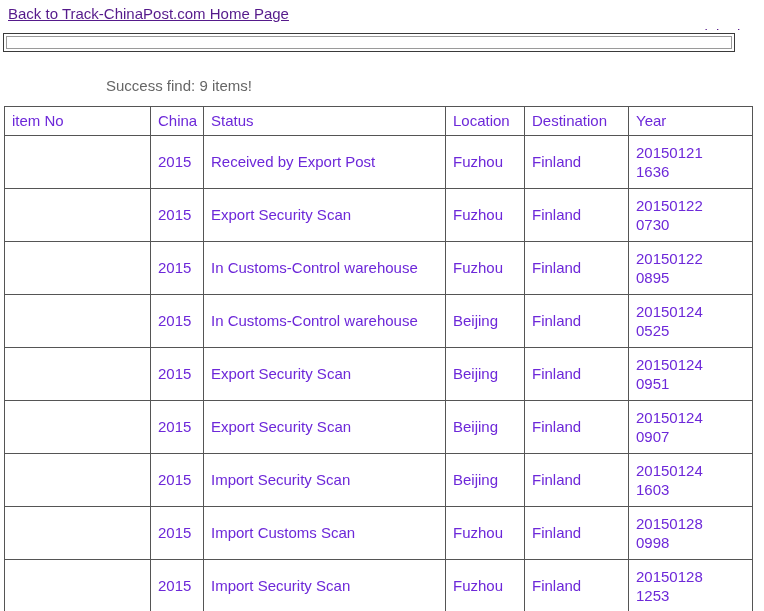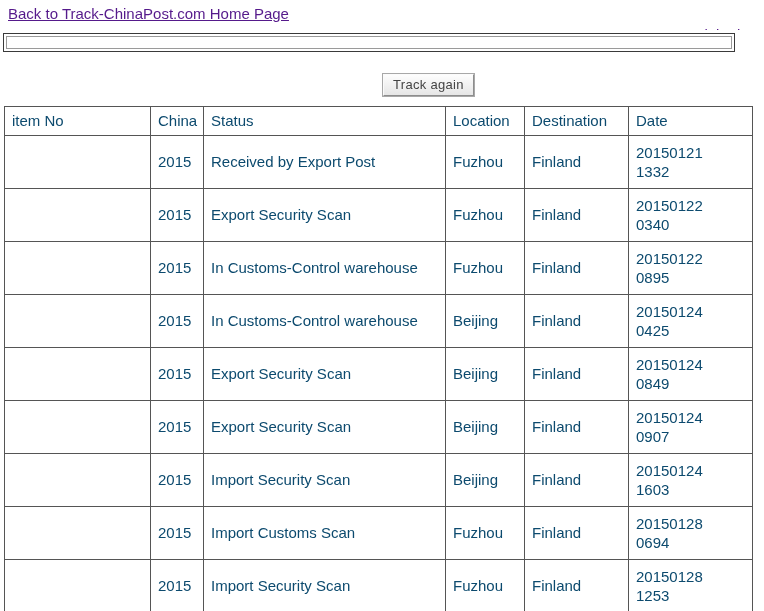--- a/index.html
+++ b/index.html
@@ -111,21 +111,21 @@
   }
   table.results {
     border-collapse: collapse;
     width: 748px;
     table-layout: fixed;
     background: #ffffff;
   }
   table.results th,
   table.results td {
     border: 1px solid #555555;
-    color: #0c4a6e;
+    color: #6d28d9;
     font-weight: normal;
     text-align: left;
     vertical-align: middle;
     font-size: 15px;
     font-family: "Liberation Sans", sans-serif;
     padding: 4px 6px 4px 7px;
     line-height: 1.28;
     overflow: hidden;
   }
   table.results thead th {
@@ -153,64 +153,64 @@
 <div class="linkbar">
   <a class="link-home" href="#">Back to Track-ChinaPost.com Home Page</a>
   <a class="link-dest" href="#">Track in des</a>
 </div>
 
 <div class="input-wrap">
   <input type="text" placeholder="" style="">
 </div>
 
 <div class="status-row">
-  <button class="track-again-btn">Track again</button>
+  <div class="status-text">Success find: 9 items!</div>
 </div>
 
 <div class="table-wrap">
   <table class="results">
     <colgroup>
       <col class="c-item">
         <col class="c-year">
         <col class="c-status">
       <col class="c-location">
         <col class="c-destination">
         <col class="c-date">
     </colgroup>
     <thead>
       <tr>
         <th>item No</th>
         <th>China</th>
         <th>Status</th>
         <th>Location</th>
         <th>Destination</th>
-        <th>Date</th>
+        <th>Year</th>
       </tr>
     </thead>
     <tbody>
         <tr>
           <td class="cell-item-no"></td>
           <td class="cell-year">2015</td>
           <td class="cell-status">Received by Export Post</td>
           <td class="cell-location">Fuzhou</td>
           <td class="cell-destination">Finland</td>
           <td class="cell-date">
             <span class="d-line">20150121</span>
-            <span class="d-line">1332</span>
+            <span class="d-line">1636</span>
           </td>
         </tr>
         <tr>
           <td class="cell-item-no"></td>
           <td class="cell-year">2015</td>
           <td class="cell-status">Export Security Scan</td>
           <td class="cell-location">Fuzhou</td>
           <td class="cell-destination">Finland</td>
           <td class="cell-date">
             <span class="d-line">20150122</span>
-            <span class="d-line">0340</span>
+            <span class="d-line">0730</span>
           </td>
         </tr>
         <tr>
           <td class="cell-item-no"></td>
           <td class="cell-year">2015</td>
           <td class="cell-status">In Customs-Control warehouse</td>
           <td class="cell-location">Fuzhou</td>
           <td class="cell-destination">Finland</td>
           <td class="cell-date">
             <span class="d-line">20150122</span>
@@ -218,32 +218,32 @@
           </td>
         </tr>
         <tr>
           <td class="cell-item-no"></td>
           <td class="cell-year">2015</td>
           <td class="cell-status">In Customs-Control warehouse</td>
           <td class="cell-location">Beijing</td>
           <td class="cell-destination">Finland</td>
           <td class="cell-date">
             <span class="d-line">20150124</span>
-            <span class="d-line">0425</span>
+            <span class="d-line">0525</span>
           </td>
         </tr>
         <tr>
           <td class="cell-item-no"></td>
           <td class="cell-year">2015</td>
           <td class="cell-status">Export Security Scan</td>
           <td class="cell-location">Beijing</td>
           <td class="cell-destination">Finland</td>
           <td class="cell-date">
             <span class="d-line">20150124</span>
-            <span class="d-line">0849</span>
+            <span class="d-line">0951</span>
           </td>
         </tr>
         <tr>
           <td class="cell-item-no"></td>
           <td class="cell-year">2015</td>
           <td class="cell-status">Export Security Scan</td>
           <td class="cell-location">Beijing</td>
           <td class="cell-destination">Finland</td>
           <td class="cell-date">
             <span class="d-line">20150124</span>
@@ -262,21 +262,21 @@
           </td>
         </tr>
         <tr>
           <td class="cell-item-no"></td>
           <td class="cell-year">2015</td>
           <td class="cell-status">Import Customs Scan</td>
           <td class="cell-location">Fuzhou</td>
           <td class="cell-destination">Finland</td>
           <td class="cell-date">
             <span class="d-line">20150128</span>
-            <span class="d-line">0694</span>
+            <span class="d-line">0998</span>
           </td>
         </tr>
         <tr>
           <td class="cell-item-no"></td>
           <td class="cell-year">2015</td>
           <td class="cell-status">Import Security Scan</td>
           <td class="cell-location">Fuzhou</td>
           <td class="cell-destination">Finland</td>
           <td class="cell-date">
             <span class="d-line">20150128</span>

